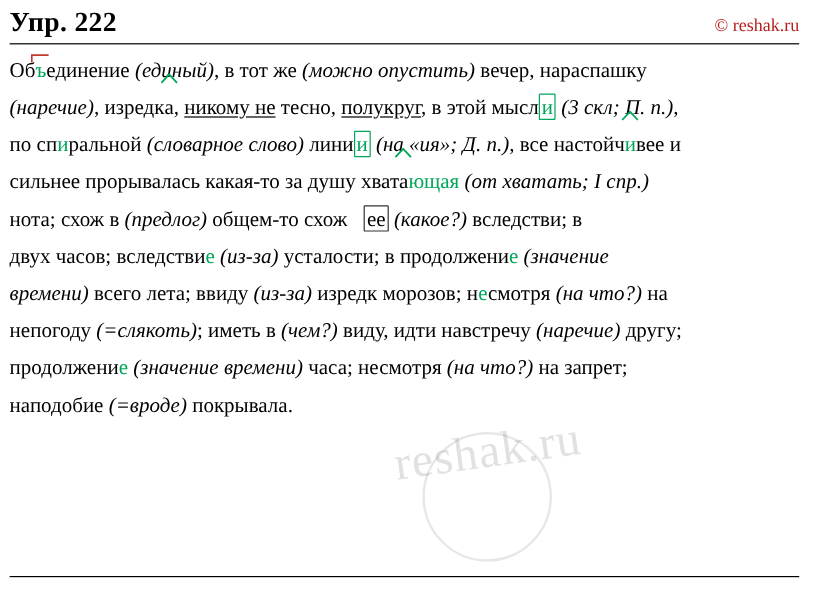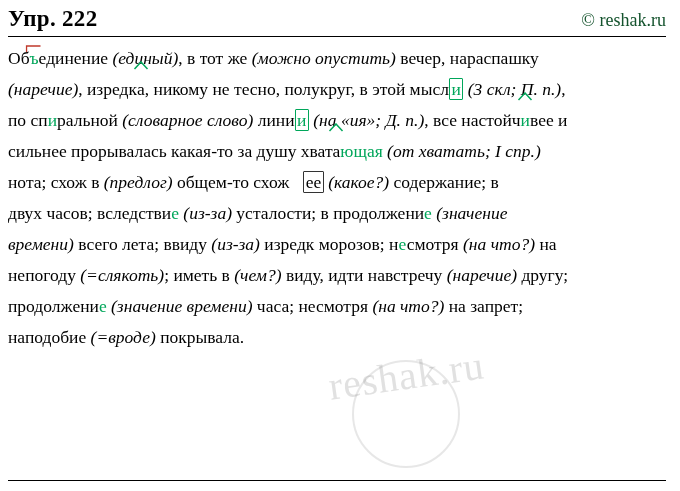--- a/index.html
+++ b/index.html
@@ -28,22 +28,22 @@
     justify-content: space-between;
     margin-bottom: 4px;
   }
   .title {
     font-size: 23px;
     font-weight: bold;
     font-family: "Liberation Serif", serif;
     letter-spacing: 0.3px;
   }
   .site {
-    font-size: 18px;
-    color: #14532d;
+    font-size: 15px;
+    color: #b91c1c;
     font-family: "Liberation Serif", serif;
     white-space: nowrap;
   }
   .rule {
     border: 0;
     border-top: 1px solid #000;
     margin: 2px 0 6px 0;
   }
   .body-text {
     font-size: 17.5px;
@@ -53,20 +53,21 @@
     position: relative;
     z-index: 2;
   }
   .i {
     font-style: italic;
   }
   .grn-b {
     color: #00a65a;
   }
   .underline {
+    text-decoration: underline;
     text-underline-offset: 2px;
   }
   
   .boxed {
     border: 1.4px solid #00a65a;
     padding: 0 1.5px;
     border-radius: 1px;
   }
   .boxed-blk {
     border: 1.4px solid #333;
@@ -168,21 +169,21 @@
 
     <div>
       <span>сильнее прорывалась какая-то за душу хват</span><span class="mark-wrap"><span>а</span><span class="caret">
             <svg width="15" height="9" viewBox="0 0 15 9">
               <path d="M1 8 L7.5 1 L14 8" fill="none" stroke="#00a65a" stroke-width="1.5"></path>
             </svg>
           </span></span><span class="grn-b">ющая </span><span class="i">(от хватать; I спр.)</span>
     </div>
 
     <div>
-      <span>нота;  схож  в  </span><span class="i">(предлог)</span><span>  общем-то  схож</span><span class="boxed-blk">ее</span><span>  </span><span class="i">(какое?)</span><span>  содержание;  в</span>
+      <span>нота;  схож  в  </span><span class="i">(предлог)</span><span>  общем-то  схож</span><span class="boxed-blk">ее</span><span>  </span><span class="i">(какое?)</span><span>  вследстви;  в</span>
     </div>
 
 
     <div>
       <span>двух часов; вследстви</span><span class="grn-b">е</span><span> </span><span class="i">(из-за)</span><span> усталости; в продолжени</span><span class="grn-b">е</span><span> </span><span class="i">(значение</span>
     </div>
 
     <div>
       <span class="i">времени)</span><span> всего лета; ввиду </span><span class="i">(из-за)</span><span> изредк морозов; н</span><span class="grn-b">е</span><span>смотря </span><span class="i">(на что?)</span><span> на</span>
     </div>

